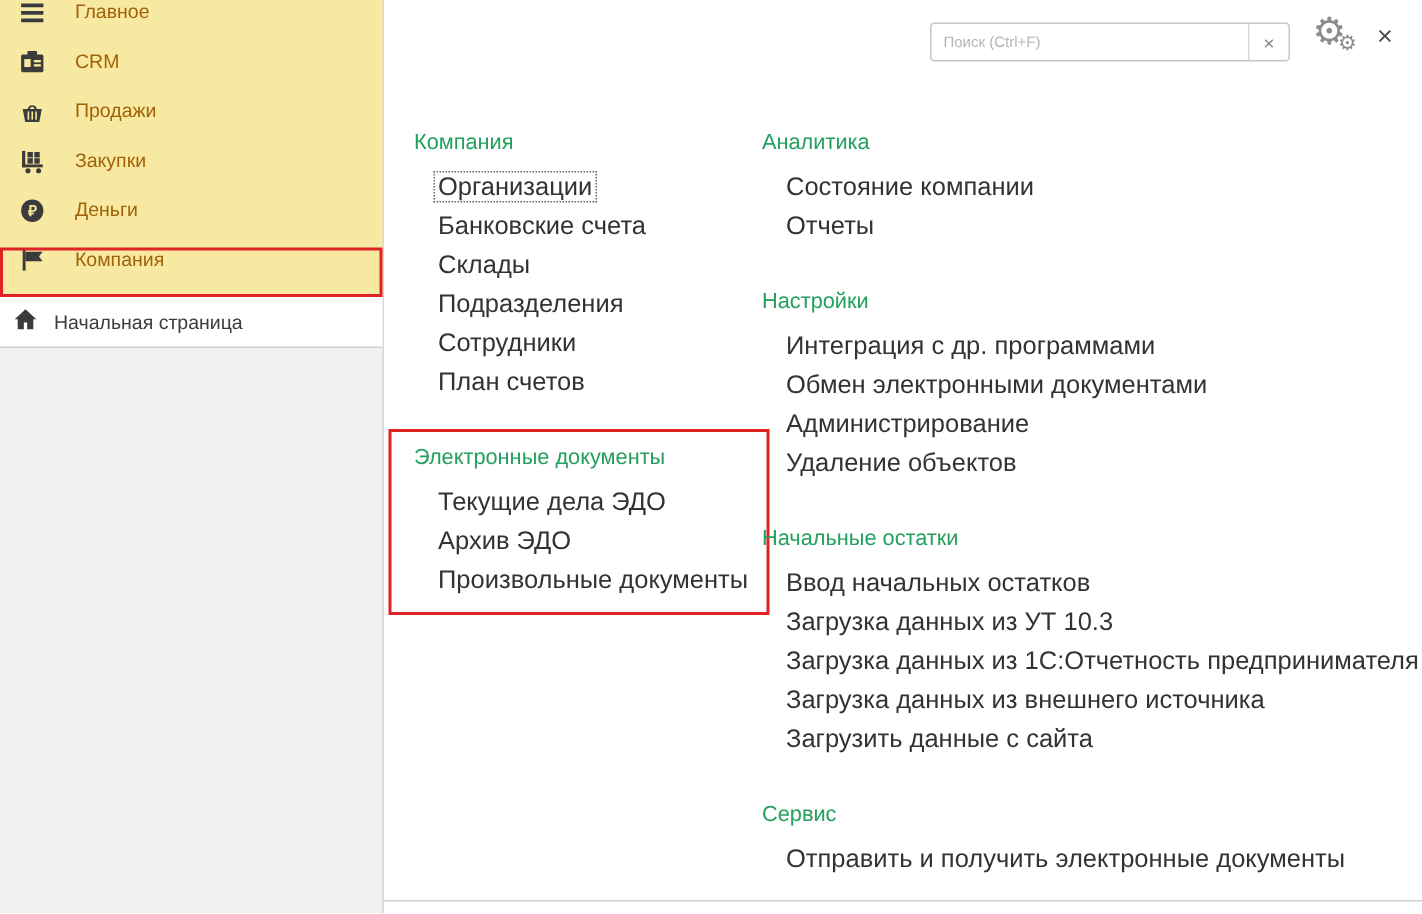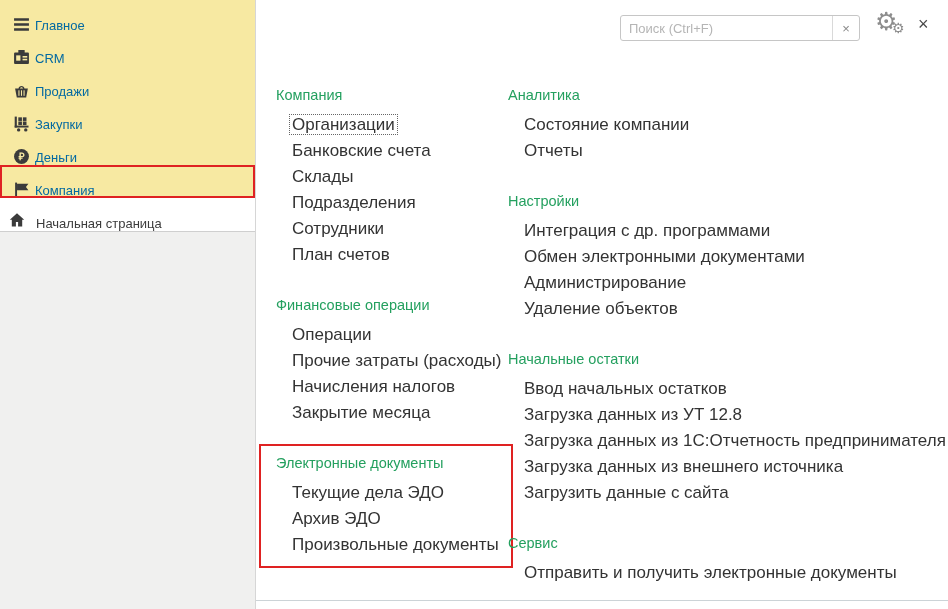--- a/index.html
+++ b/index.html
@@ -9,37 +9,37 @@
   }
   *{box-sizing:border-box}
   body{margin:0;background:#fff}
   .app{position:relative;width:948px;height:609px;background:#fff;overflow:hidden;
        font-family:"Liberation Sans",sans-serif;color:#333}
 
   
   .sidebar{position:absolute;left:0;top:0;width:256px;height:609px;background:#f0f0ef;
            border-right:1px solid #d6d6d6}
   .side-yellow{background:var(--yellow)}
-  .side-item{height:33px;display:flex;align-items:flex-end;padding-left:13px;gap:5px;
-             font-size:13px;color:#0369a1;cursor:pointer;position:relative}
+  .side-item{height:33px;display:flex;align-items:flex-start;padding-left:13px;gap:20px;
+             font-size:13px;color:#a16207;cursor:pointer;position:relative}
   .side-item.active{outline:2px solid var(--red);outline-offset:-2px}
   .side-item .icon{width:17px;height:17px;display:flex;align-items:center;justify-content:center;flex:none}
   .side-item .icon svg{fill:#3b3b3b;width:17px;height:17px}
   .hole{fill:var(--yellow)}
   .u{}
-  .home-item{height:34px;background:#fff;display:flex;align-items:flex-end;padding-left:9px;gap:11px;
+  .home-item{height:34px;background:#fff;display:flex;align-items:center;padding-left:9px;gap:11px;
              font-size:13px;color:#3c3c3c;cursor:pointer;border-bottom:1px solid #cfcfcf}
   .home-item .icon svg{fill:#3b3b3b;width:16px;height:16px}
 
   
   .main{position:absolute;left:256px;top:0;width:692px;height:609px;background:#fff}
 
   .search-box{position:absolute;left:364px;top:15px;width:240px;height:26px;
               border:1px solid #c6c6c6;border-radius:3px;display:flex;background:#fff}
-  .search-box input{flex:1;min-width:0;border:none;outline:none;padding:0 8px;font-size:13px;
+  .search-box input{flex:1;min-width:0;border:none;outline:none;padding:0 8px;font-size:10px;
                     color:#3b82f6;font-family:inherit;background:transparent}
   .search-box input::placeholder{color:#b5b5b5}
   .search-clear{width:27px;border-left:1px solid #d9d9d9;display:flex;align-items:center;
                 justify-content:center;color:#888;font-size:13px;cursor:pointer}
   .gear-btn{position:absolute;left:617px;top:8px;width:36px;height:36px;color:#8d8d8d;cursor:pointer}
   .gear-main{position:absolute;left:2px;top:-2px;font-size:25px;line-height:30px}
   .gear-small{position:absolute;left:19px;top:13px;font-size:14px;line-height:14px}
   .close-btn{position:absolute;left:662px;top:15px;font-size:18px;line-height:18px;color:#4a4a4a;cursor:pointer}
 
   .col{position:absolute;top:84px}
@@ -164,29 +164,20 @@
         <ul>
           <li><span class="focus-ring">Организации</span></li>
           <li>Банковские счета</li>
           <li>Склады</li>
           <li>Подразделения</li>
           <li>Сотрудники</li>
           <li>План счетов</li>
         </ul>
       </div>
 
-      <div class="section">
-        <h3>Финансовые операции</h3>
-        <ul>
-          <li>Операции</li>
-          <li>Прочие затраты (расходы)</li>
-          <li>Начисления налогов</li>
-          <li>Закрытие месяца</li>
-        </ul>
-      </div>
 
       <div class="section highlighted">
         <h3>Электронные документы</h3>
         <ul>
           <li>Текущие дела ЭДО</li>
           <li>Архив ЭДО</li>
           <li>Произвольные документы</li>
         </ul>
       </div>
     </div>
@@ -208,21 +199,21 @@
           <li>Обмен электронными документами</li>
           <li>Администрирование</li>
           <li>Удаление объектов</li>
         </ul>
       </div>
 
       <div class="section">
         <h3>Начальные остатки</h3>
         <ul>
           <li>Ввод начальных остатков</li>
-          <li>Загрузка данных из УТ 12.8</li>
+          <li>Загрузка данных из УТ 10.3</li>
           <li>Загрузка данных из 1С:Отчетность предпринимателя</li>
           <li>Загрузка данных из внешнего источника</li>
           <li>Загрузить данные с сайта</li>
         </ul>
       </div>
 
       <div class="section">
         <h3>Сервис</h3>
         <ul>
           <li>Отправить и получить электронные документы</li>

